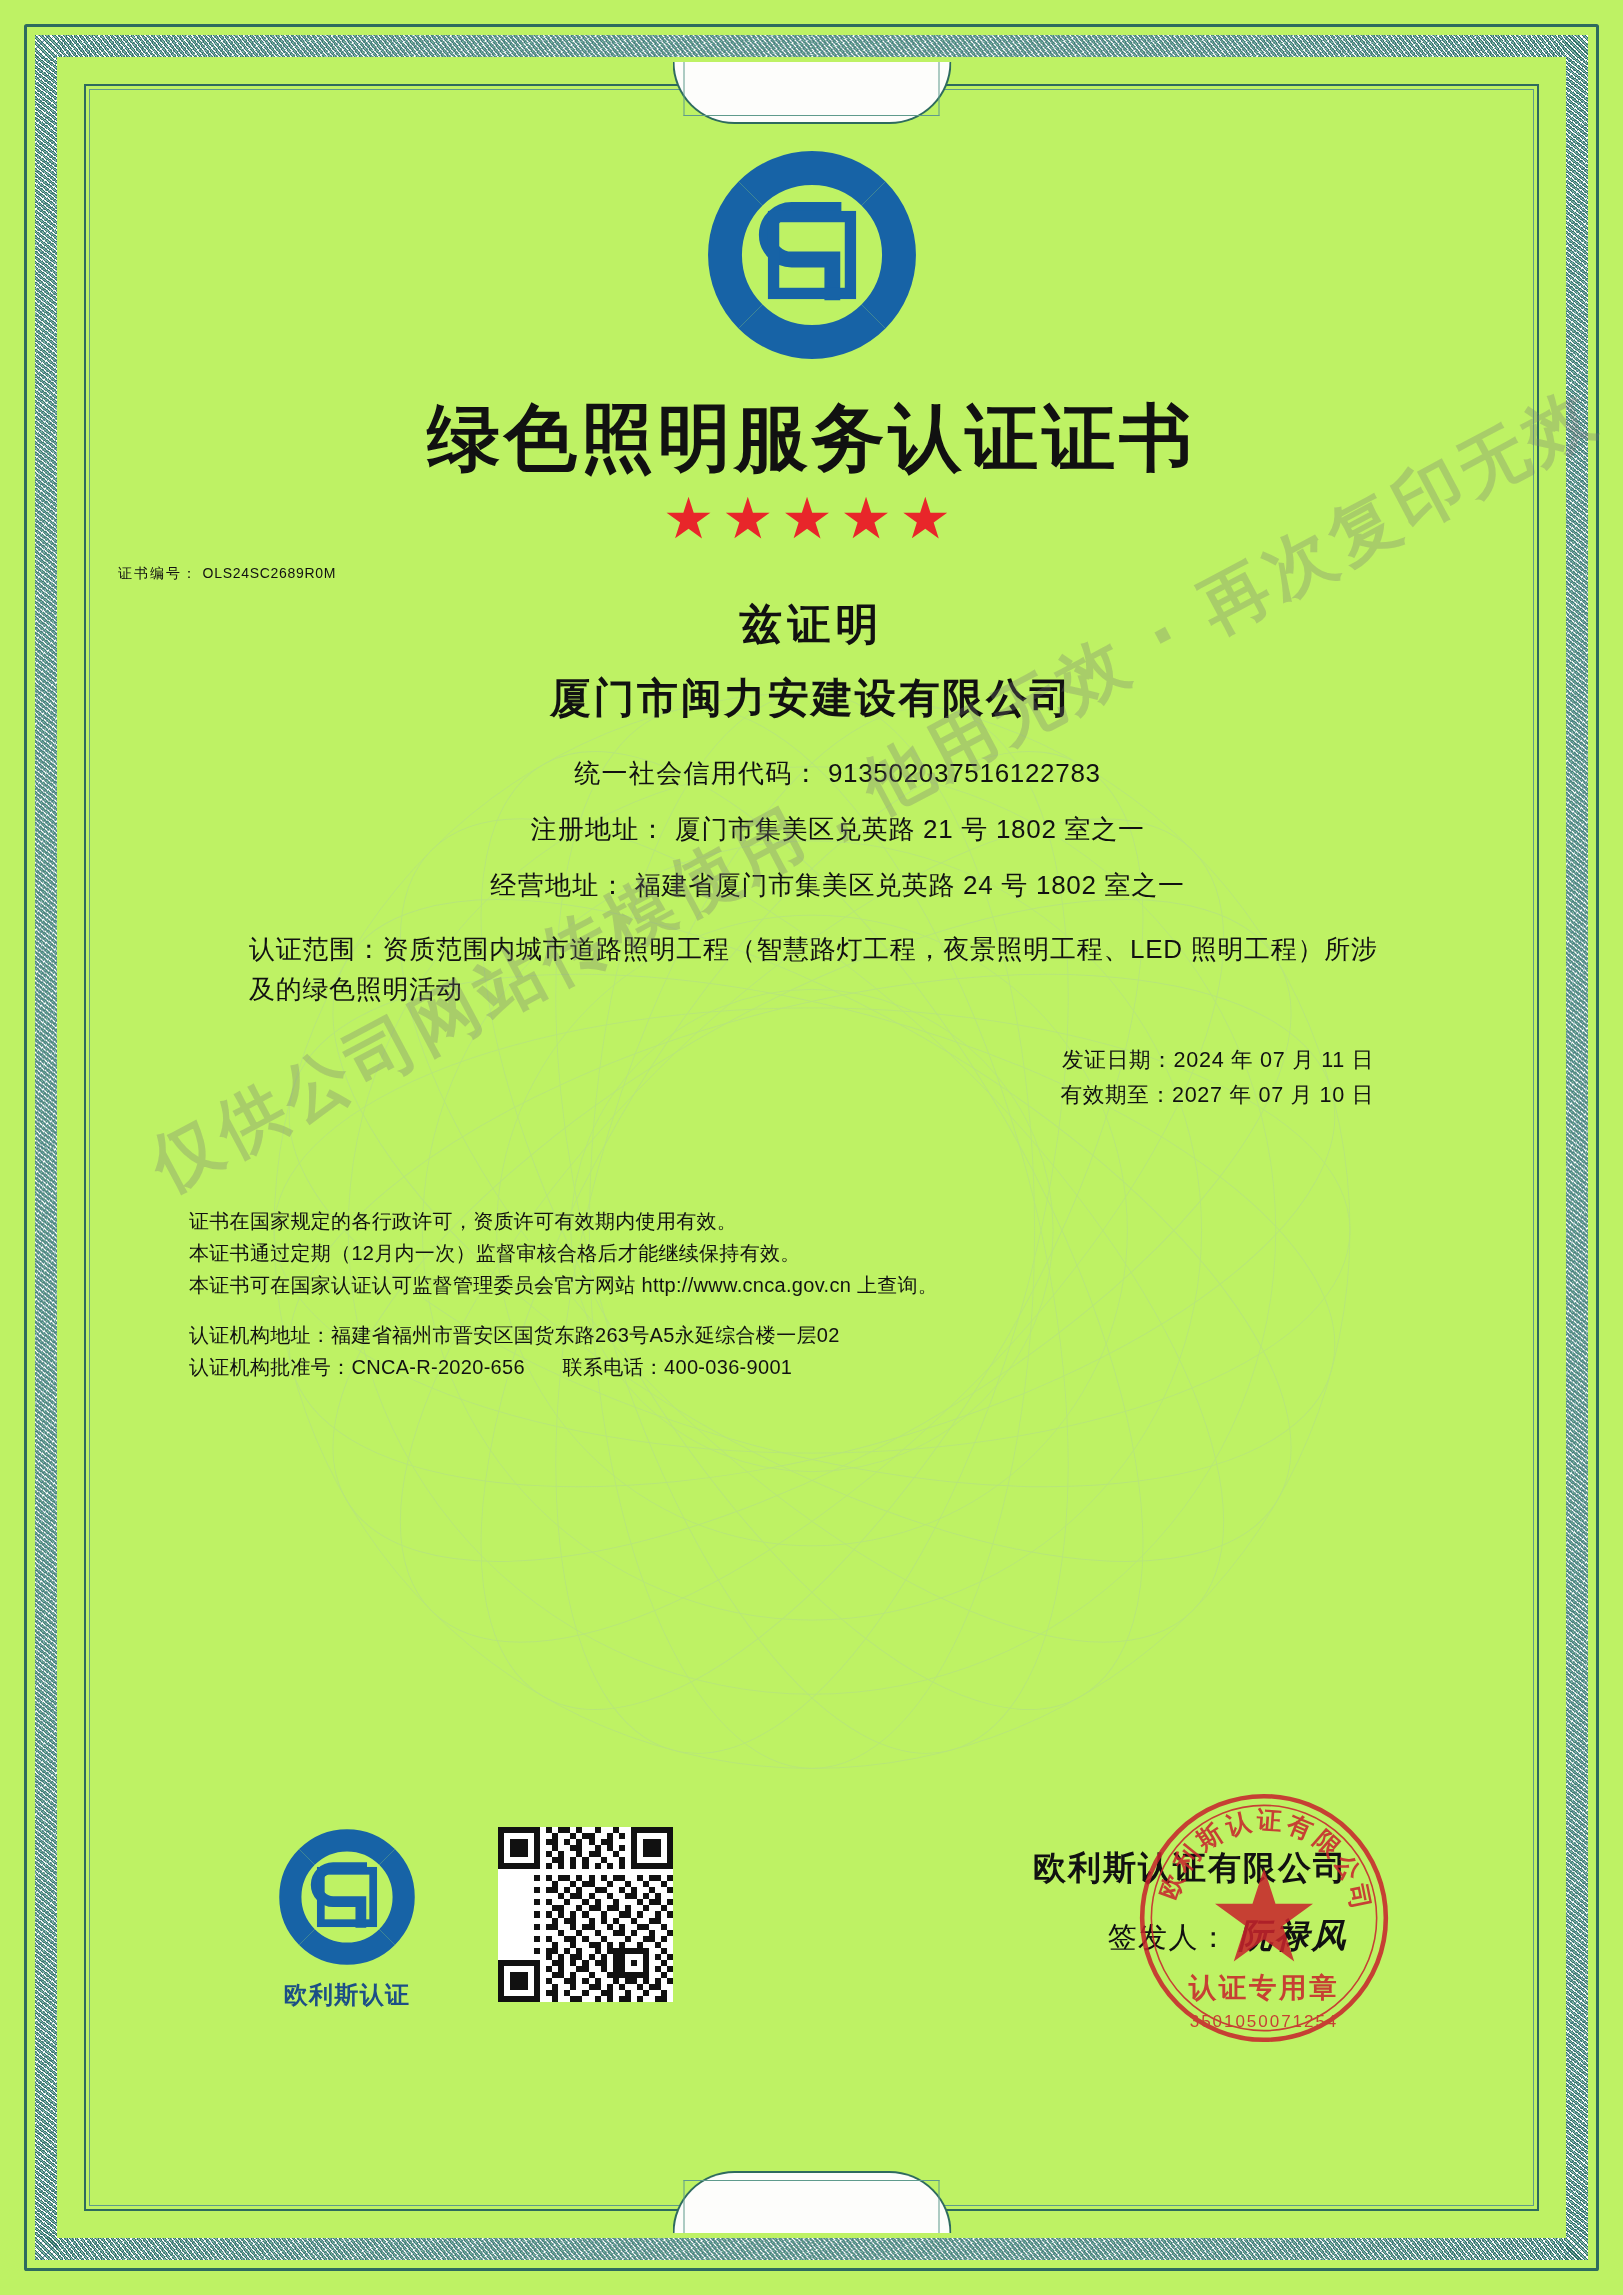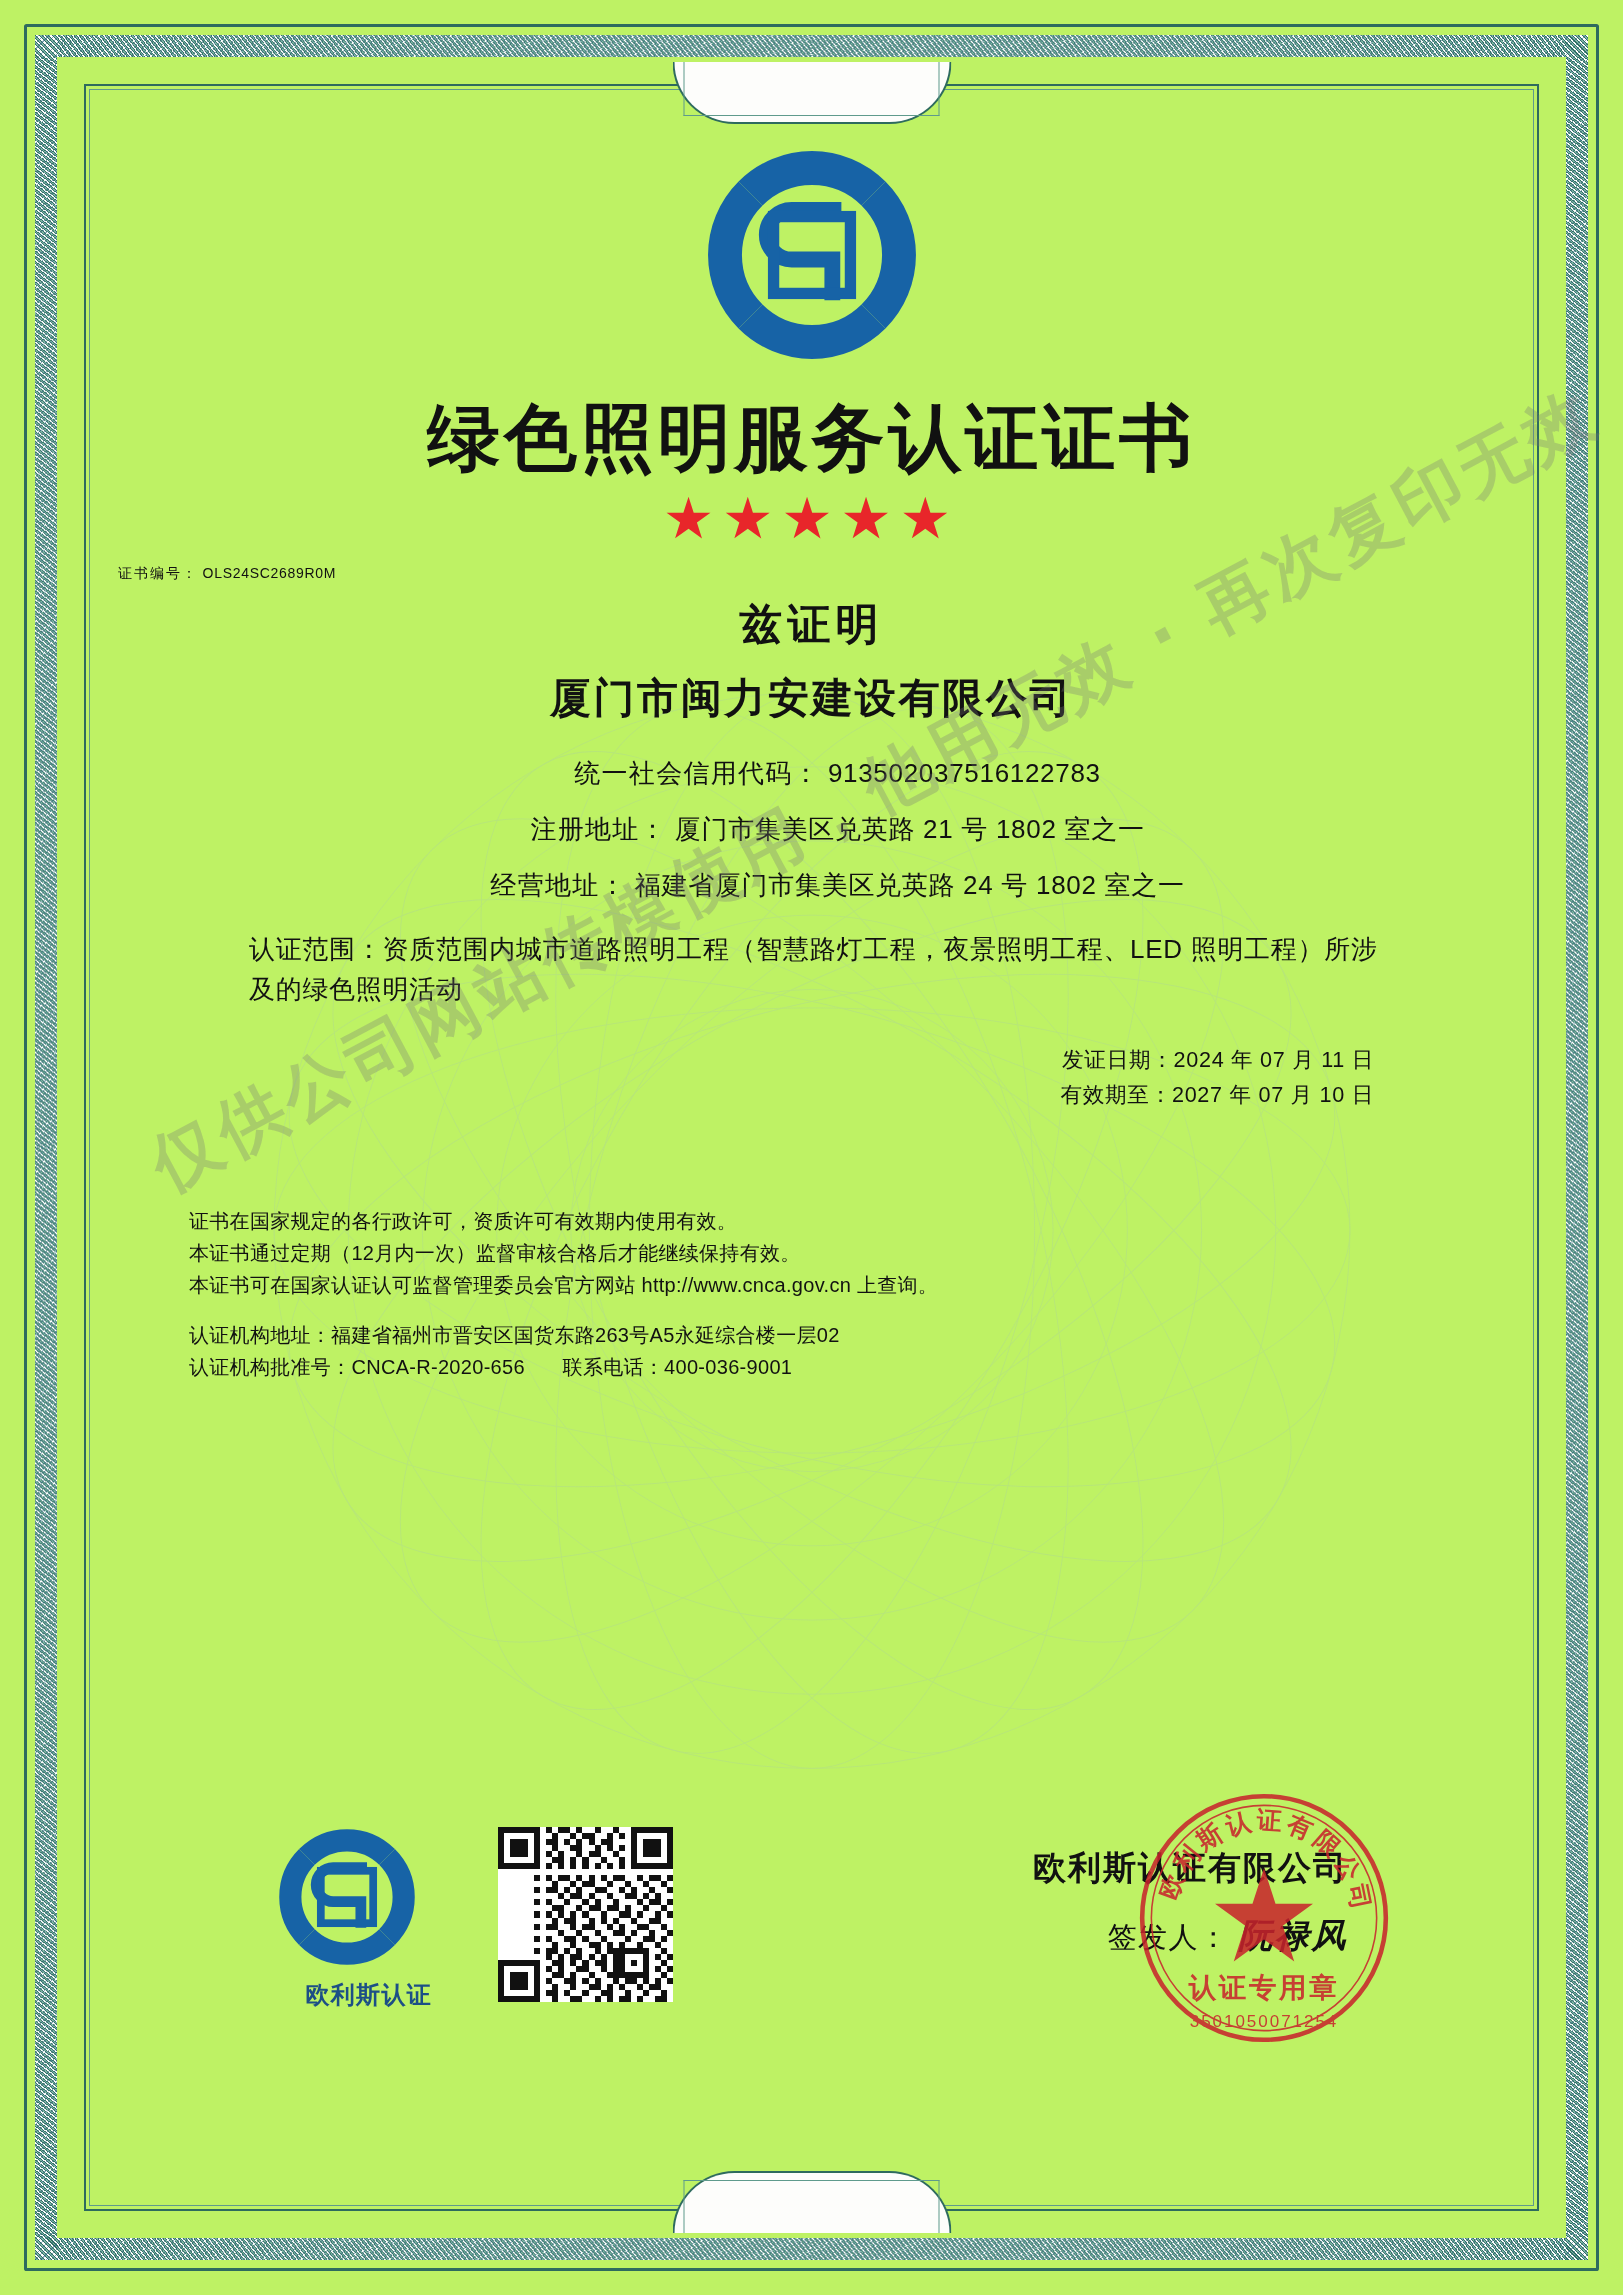--- a/index.html
+++ b/index.html
@@ -228,21 +228,21 @@
   .footer {
     position: absolute;
     left: 118px; right: 118px;
     top: 1813px;
     height: 275px;
   }
   .footer-logo {
     position: absolute;
     left: 144px; top: 6.5px;
     width: 170px;
-    text-align: right;
+    text-align: center;
   }
   .footer-logo svg { width: 154px; height: 154px; display: block; margin: 0 auto; }
   .footer-logo .cap {
     margin-top: 5.2px;
     font-size: 24px;
     font-weight: bold;
     color: #1c4f86;
     letter-spacing: 1.3px;
     font-family: "DejaVu Sans", sans-serif;
   }

